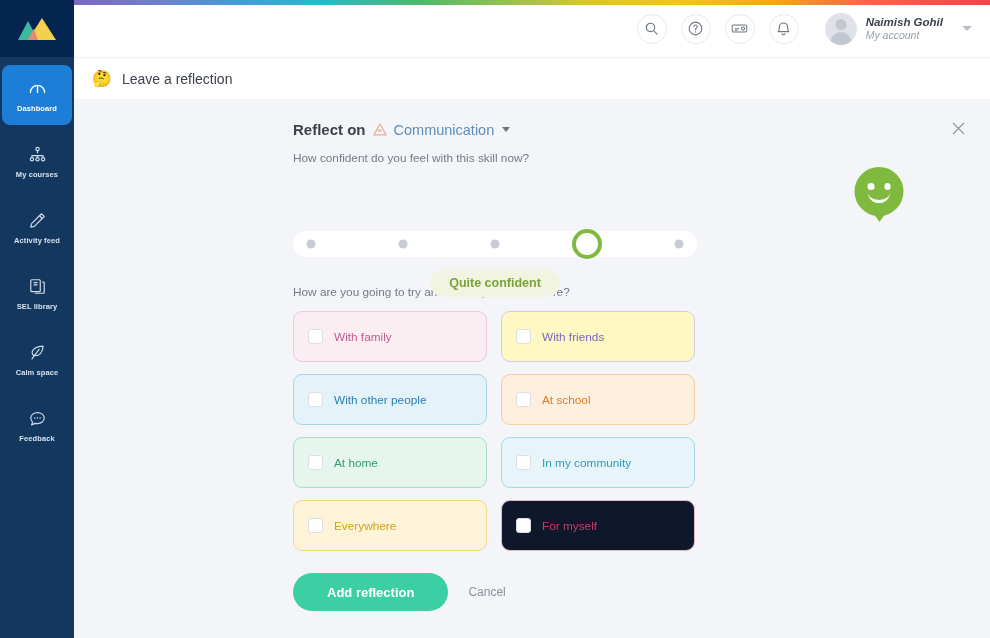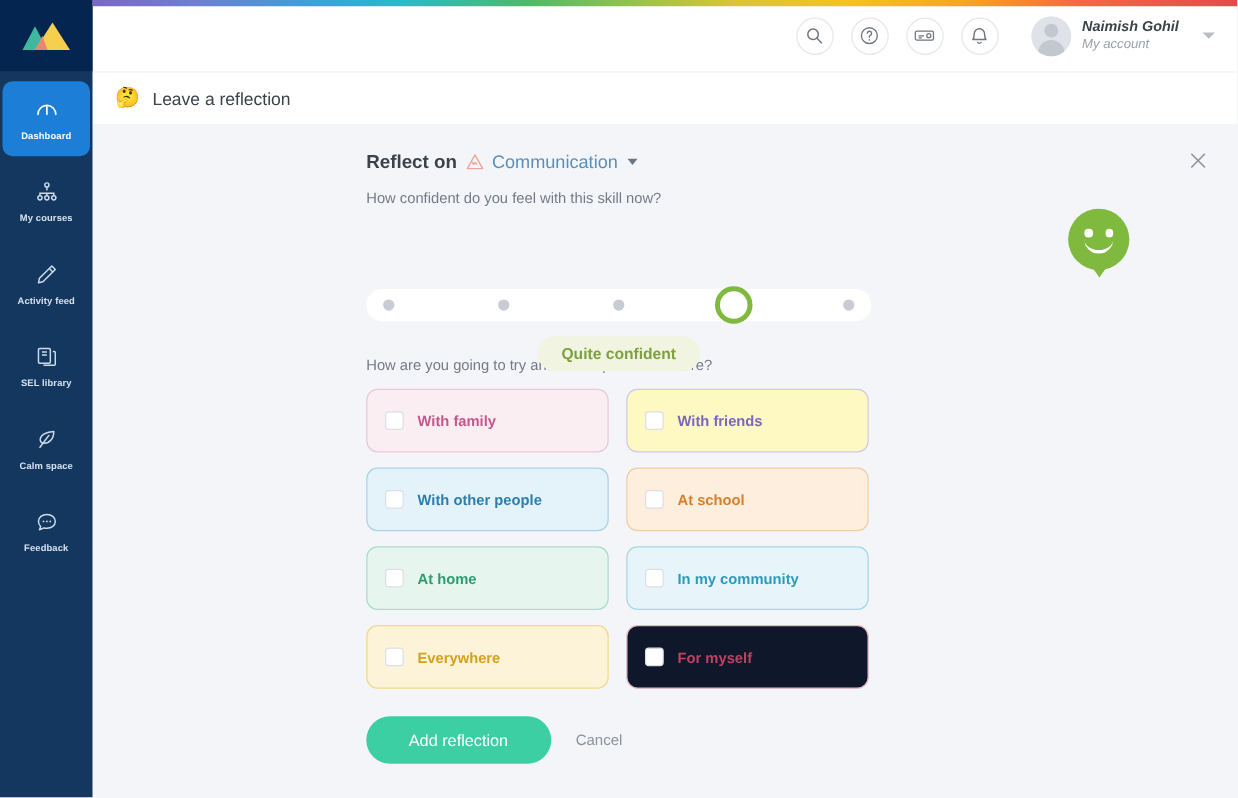--- a/index.html
+++ b/index.html
@@ -202,28 +202,28 @@
   }
   .opt {
     height: 51px; border-radius: 9px;
     border: 1px solid #ddd; display: flex; align-items: center;
     padding-left: 14px; gap: 11px; cursor: pointer;
   }
   .cb {
     width: 15px; height: 15px; border-radius: 3px;
     background: #ffffff; border: 1px solid #dcdfe5; flex: 0 0 15px;
   }
-  .opt-label { font-size: 11.8px; font-weight: bold; }
+  .opt-label { font-size: 11.8px; font-weight: normal; }
 
   .actions { margin-top: 22px; display: flex; align-items: center; gap: 20px; }
   .btn-primary {
     background: #3ccfa4; color: #ffffff;
     border: none; border-radius: 22px;
     height: 38px; padding: 0 34px;
-    font-size: 13px; font-weight: normal;
+    font-size: 13px; font-weight: bold;
     font-family: "Liberation Sans", sans-serif;
     cursor: pointer;
   }
   .btn-cancel {
     background: none; border: none; color: #8b929c;
     font-size: 12px; cursor: pointer;
     font-family: "Liberation Sans", sans-serif;
   }
 </style>
 </head>

